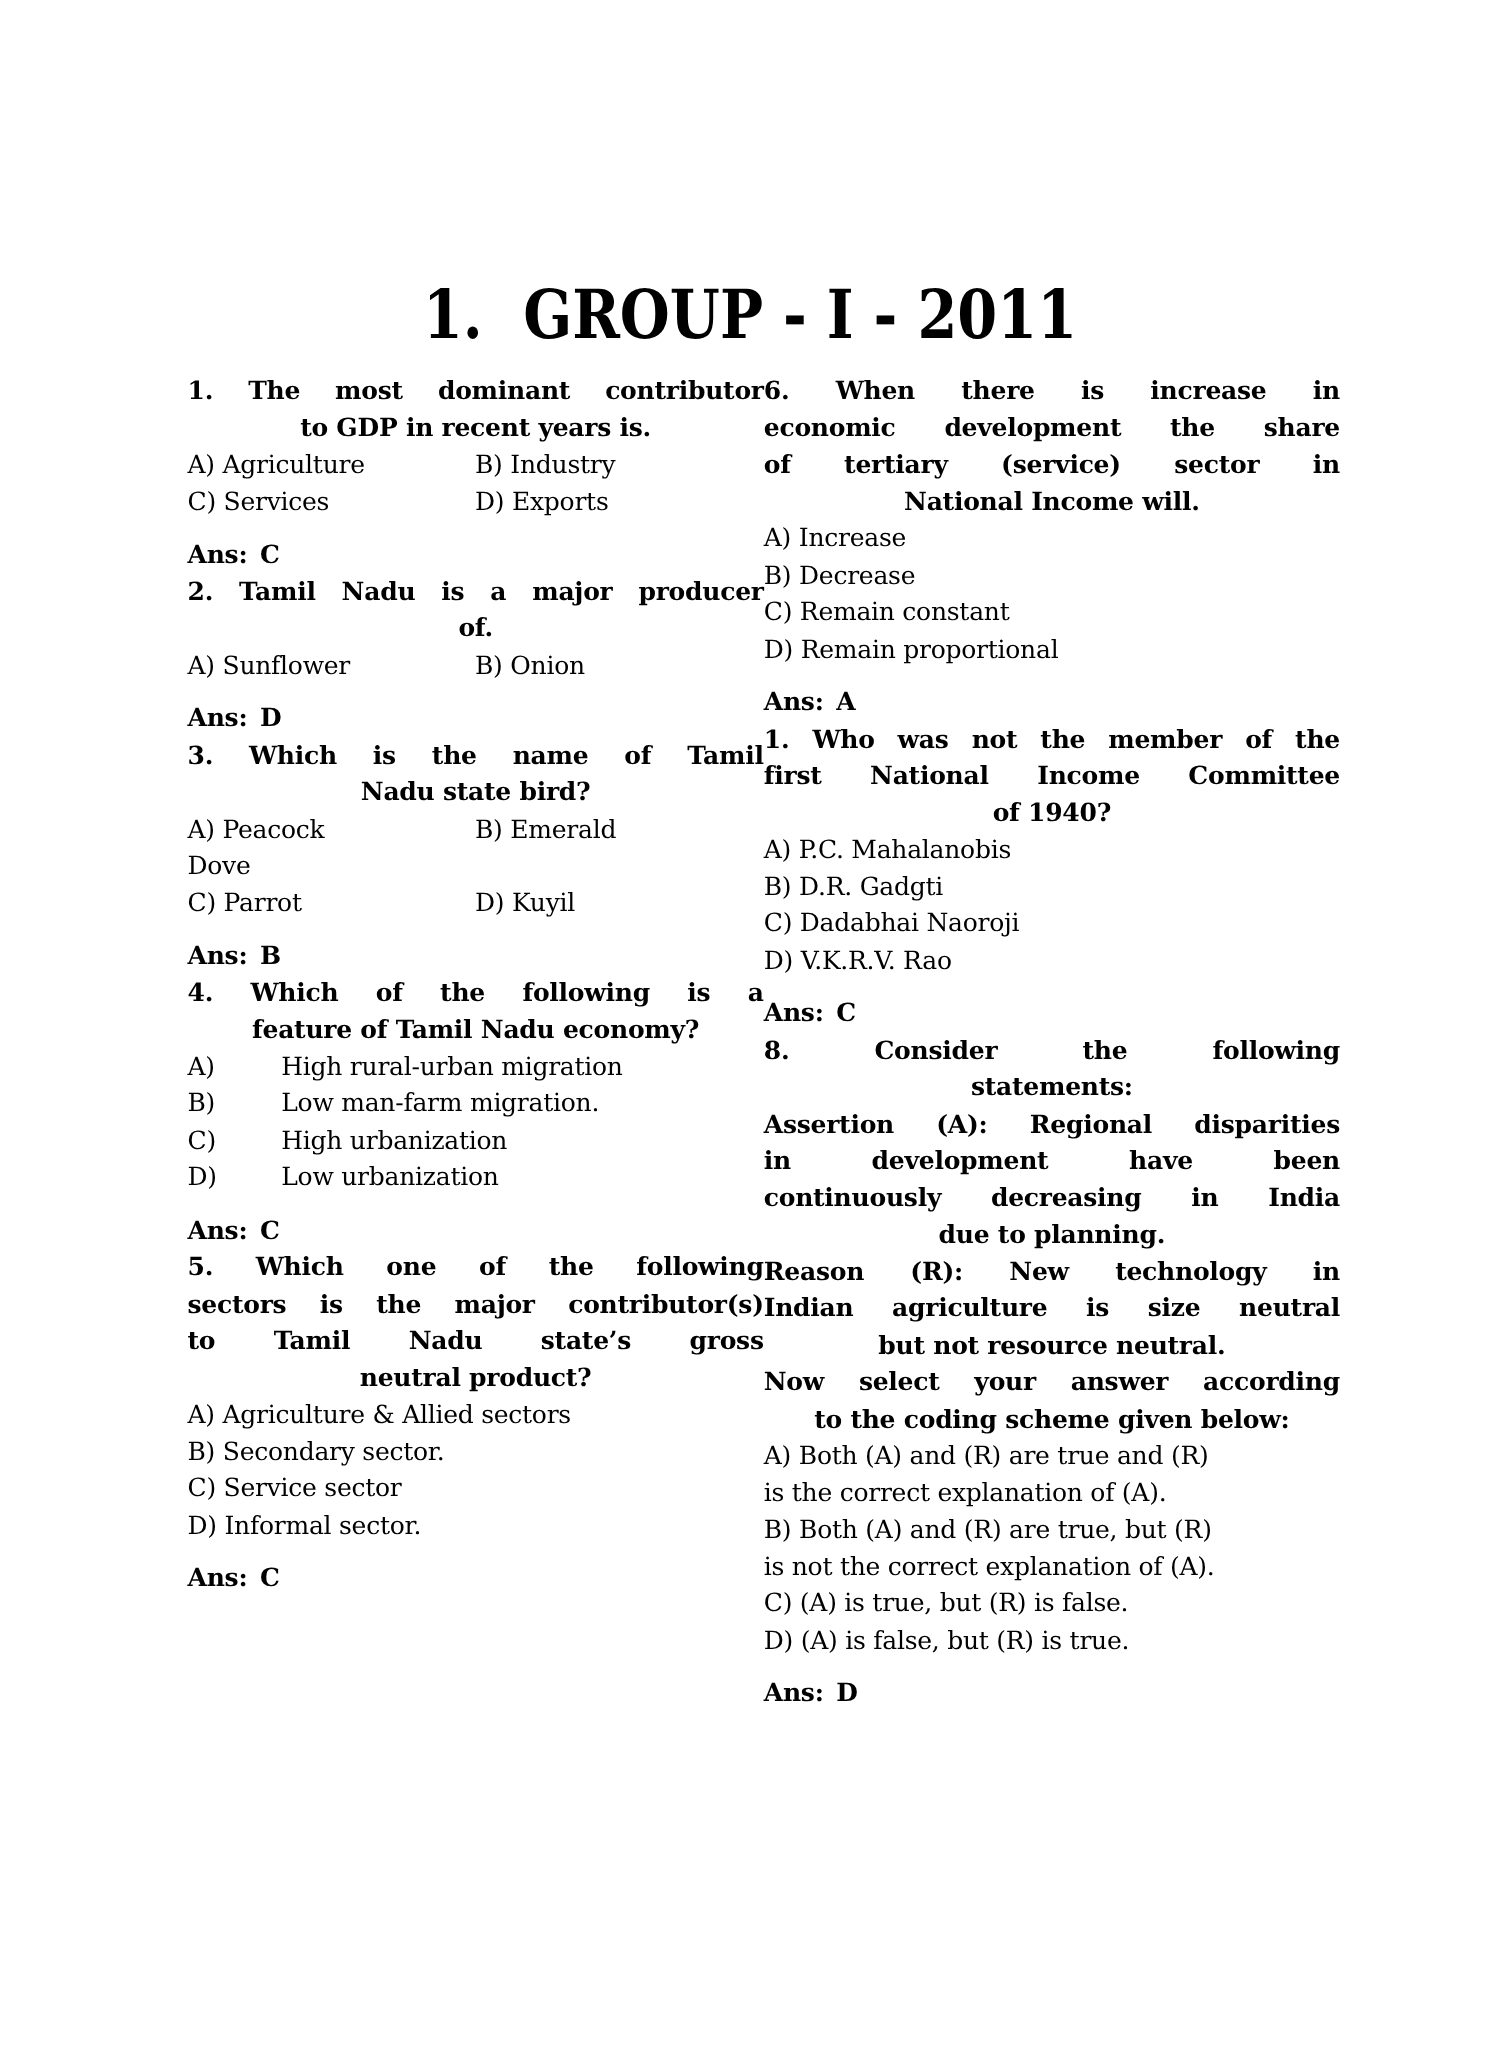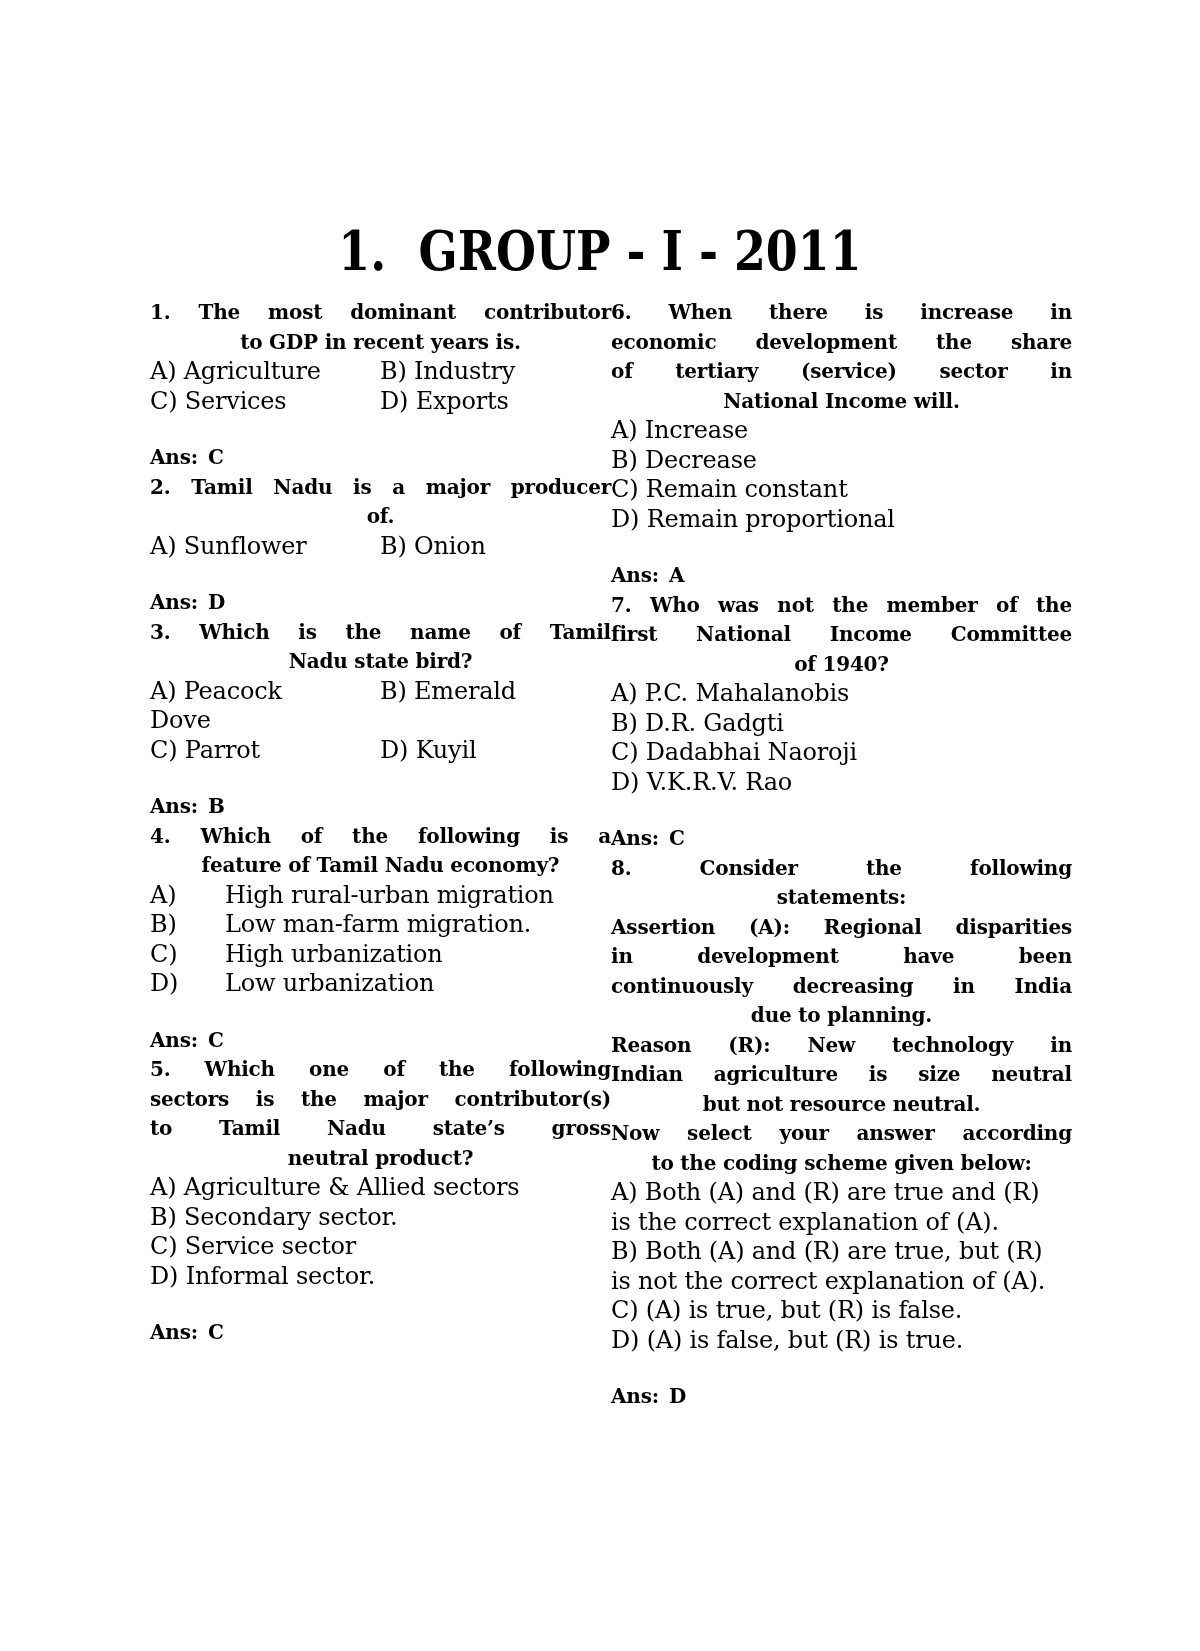--- a/index.html
+++ b/index.html
@@ -33,31 +33,31 @@
     letter-spacing: -0.2px;
     text-align: center;
     white-space: nowrap;
   }
   .qline.stretch {
     white-space: normal;
     text-align: justify;
     text-align-last: justify;
   }
   .optrow {
-    font-size: 24px;
+    font-size: 20px;
     line-height: 29.5px;
     letter-spacing: -0.2px;
     font-weight: normal;
   }
   .optrow.pair, .optrow.tab { display: flex; }
   .optrow.pair .c1 { flex: 0 0 230px; }
   .optrow.tab  .c1 { flex: 0 0 75px; }
   .optrow .c2 { flex: 1 1 auto; }
   .ansline {
-    margin-top: 27px;
+    margin-top: 13px;
     font-weight: bold;
     font-size: 20px;
     line-height: 29.5px;
     letter-spacing: -0.2px;
   }
   .ans-value { margin-left: 0.5em; }
 </style>
 </head>
 <body>
 
@@ -145,21 +145,21 @@
         <div class="qline stretch">economic development the share</div>
         <div class="qline stretch">of tertiary (service) sector in</div>
         <div class="qline">National Income will.</div>
         <div class="optrow full">A) Increase</div>
         <div class="optrow full">B) Decrease</div>
         <div class="optrow full">C) Remain constant</div>
         <div class="optrow full">D) Remain proportional</div>
         <div class="ansline"><span class="ans-label">Ans:</span><span class="ans-value">A</span></div>
       </div>
       <div class="question">
-        <div class="qline stretch">7. Who was not the member of the</div>
+        <div class="qline stretch">1. Who was not the member of the</div>
         <div class="qline stretch">first National Income Committee</div>
         <div class="qline">of 1940?</div>
         <div class="optrow full">A) P.C. Mahalanobis</div>
         <div class="optrow full">B) D.R. Gadgti</div>
         <div class="optrow full">C) Dadabhai Naoroji</div>
         <div class="optrow full">D) V.K.R.V. Rao</div>
         <div class="ansline"><span class="ans-label">Ans:</span><span class="ans-value">C</span></div>
       </div>
       <div class="question">
         <div class="qline stretch">8. Consider the following</div>

